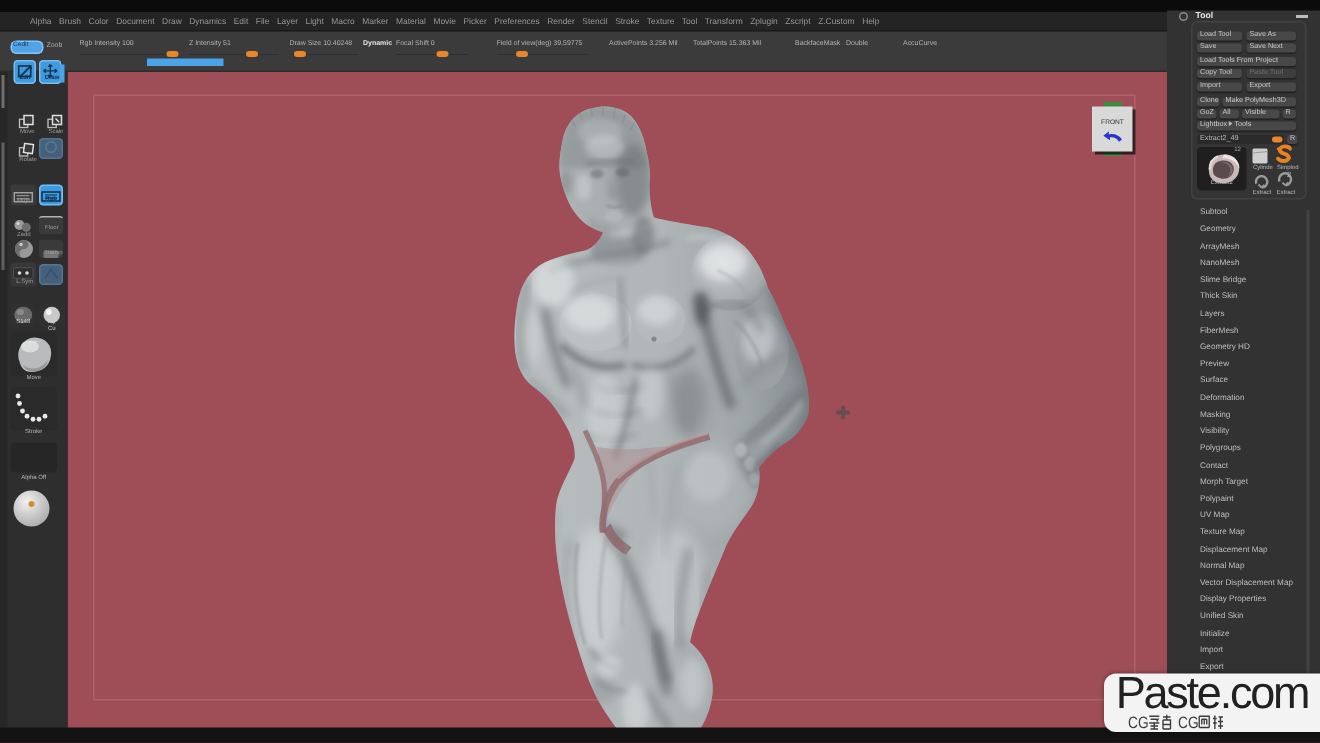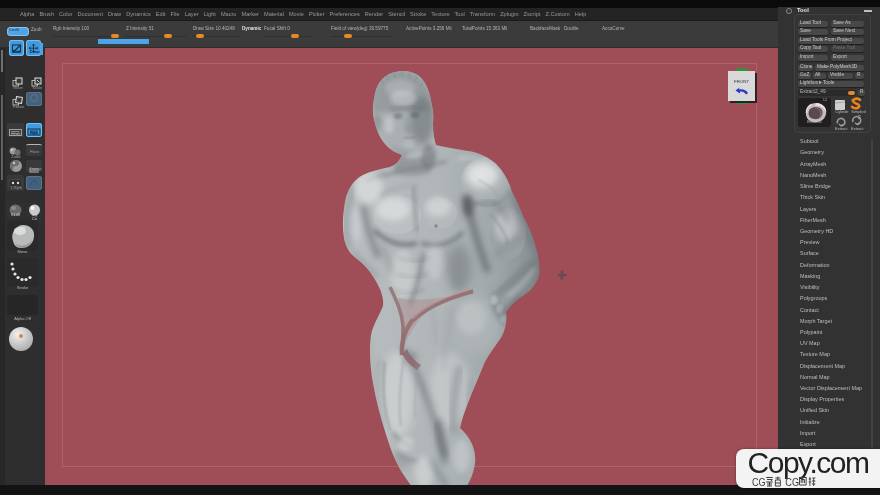--- a/index.html
+++ b/index.html
@@ -507,21 +507,21 @@
     <div class="sect" style="top:407.48px;">Unified Skin</div>
     <div class="sect" style="top:418.7px;">Initialize</div>
     <div class="sect" style="top:429.92px;">Import</div>
     <div class="sect" style="top:441.14px;">Export</div>
   </div>
   <div class="abs" style="left:871px;top:140px;width:2px;height:310px;background:rgba(255,255,255,0.08);"></div>
 
   <div class="abs" style="left:40px;top:43px;width:3px;height:12px;background:#4da3e8;"></div>
   <div class="abs" id="botblack"></div>
   <div class="abs" id="wm">
-    <div class="big">Copy.com</div>
+    <div class="big">Paste.com</div>
     <svg style="position:absolute;left:16px;top:27px;" width="100" height="11" viewBox="0 0 120 11" preserveAspectRatio="none">
       <g fill="none" stroke="#3c3c3c" stroke-width="1.1">
         <text x="0" y="9.5" font-size="11" font-family="Liberation Sans" fill="#3c3c3c" stroke="none">CG</text>
         <path d="M17,1.5 L25,1.5 M18,3.5 L24,3.5 L23,5 M17,6 L25,6 M18,8 L24,8 M18,10 L24,10 M21,6 L21,10"></path>
         <path d="M28,2 L34,2 M31,0.5 L31,3.5 M28,4 L34,4 L34,10 M28,4 L28,10 M28,7 L34,7 M28,10 L34,10"></path>
         <text x="40" y="9.5" font-size="11" font-family="Liberation Sans" fill="#3c3c3c" stroke="none">CG</text>
         <path d="M57,1.5 L65,1.5 L65,9 M57,1.5 L57,9 M59,3.5 L63,3.5 M59,3.5 L59,7 M63,3.5 L63,7 M61,3.5 L61,7 M57,9 L65,9"></path>
         <path d="M68,3 L71,3 M69.5,1 L69.5,10 M68,6 L71,6 M72.5,2 L76,2 M74,2 L74,10 M72,5 L76,5 M72,8 L76,8"></path>
       </g>
     </svg>

